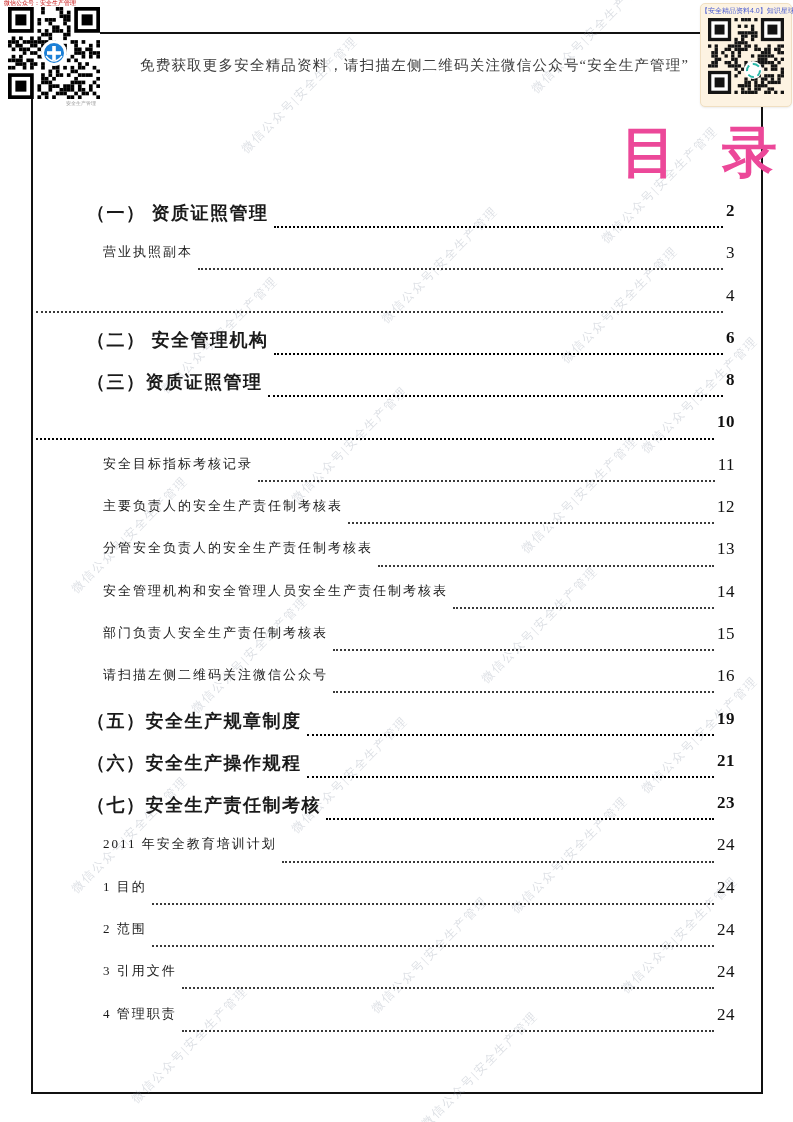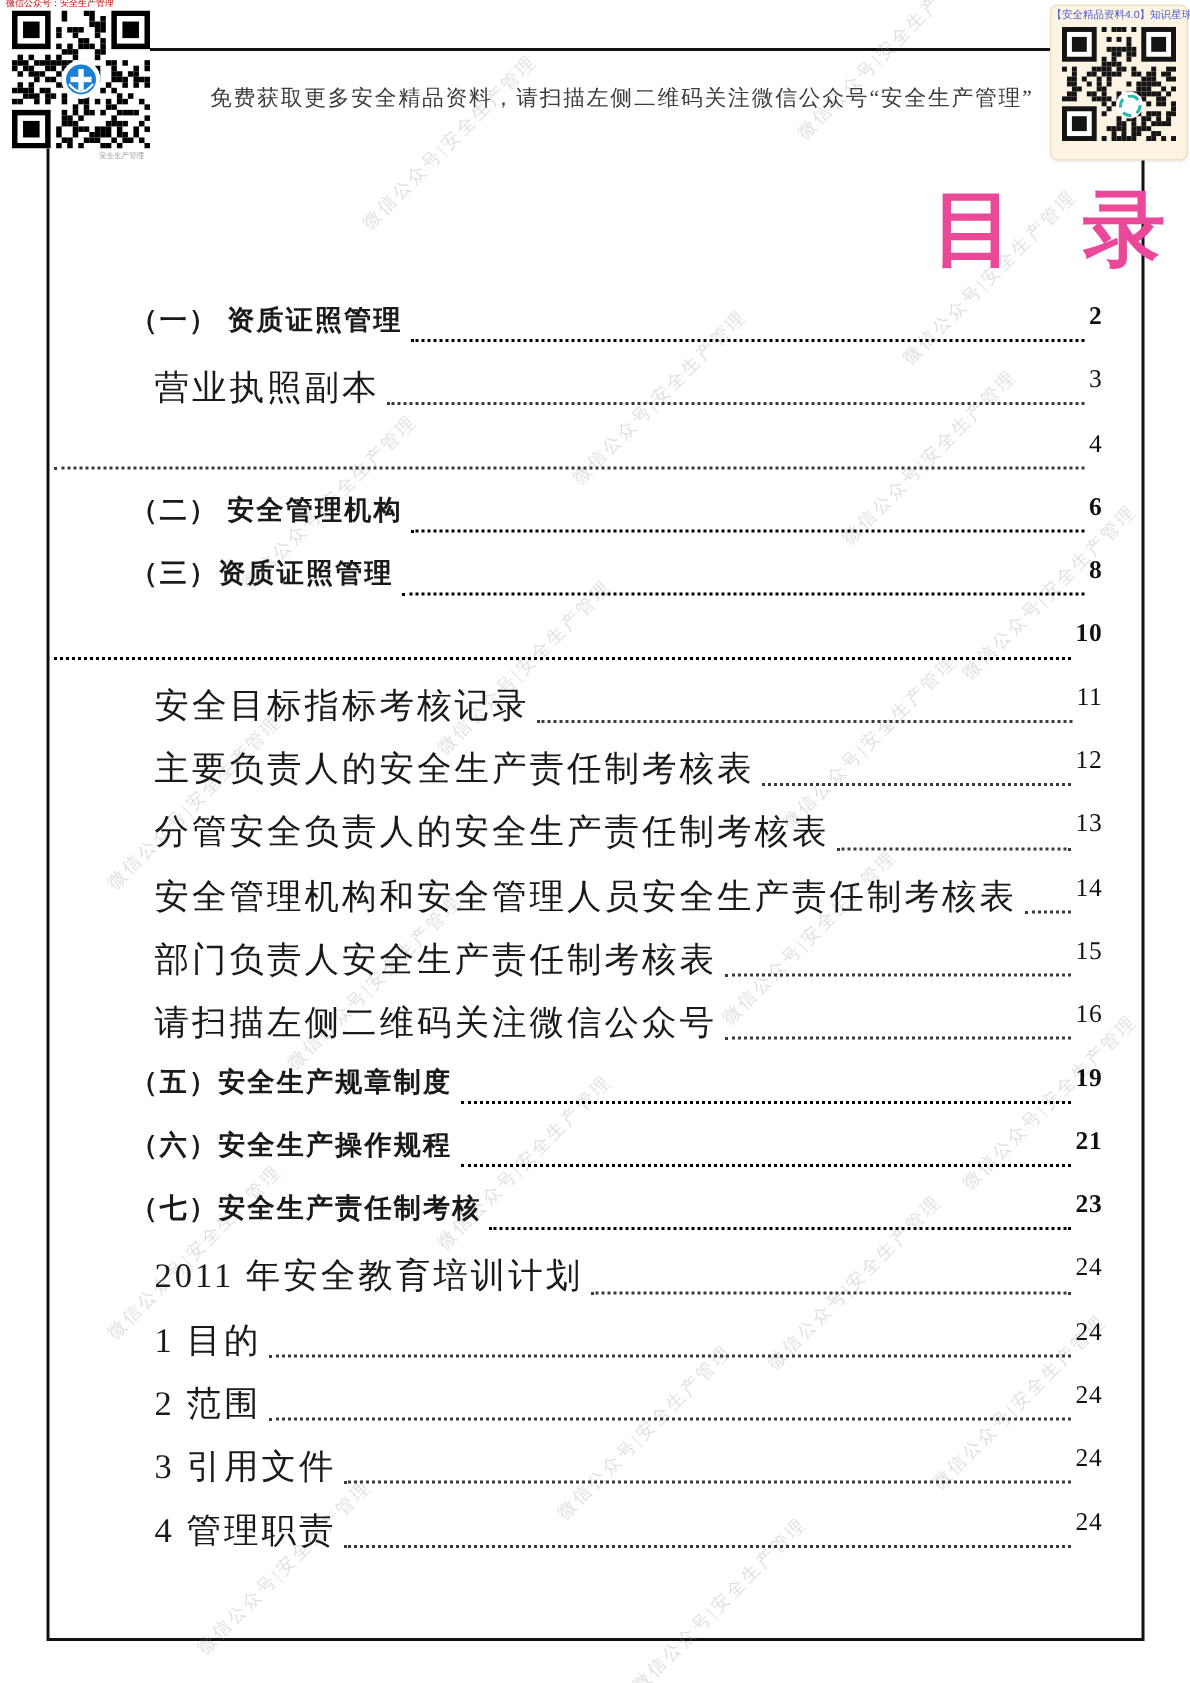--- a/index.html
+++ b/index.html
@@ -68,21 +68,21 @@
   }
   
   .toc{
     position:absolute;left:31px;top:201px;width:728px;z-index:3;
   }
   .toc-row{
     height:42.3px;display:flex;
     padding-right:24px;box-sizing:border-box;
   }
   .toc-label{
-    white-space:nowrap;font-size:23px;color:#1a1a1a;letter-spacing:2px;
+    white-space:nowrap;font-size:13px;color:#1a1a1a;letter-spacing:2px;
     flex:0 0 auto;
   }
   .toc-row.lvl1 .toc-label{padding-left:56px;}
   .toc-row.lvl2 .toc-label{padding-left:72px;}
   .toc-row.bold .toc-label{font-weight:bold;letter-spacing:1.5px;font-size:18px;}
   .toc-leader{
     flex:1 1 auto;align-self:center;height:0;
     border-bottom:2px dotted #3a3a3a;margin:10px 3px 0 5px;
   }
   .toc-row.bold .toc-leader{border-bottom:2.6px dotted #000;}

